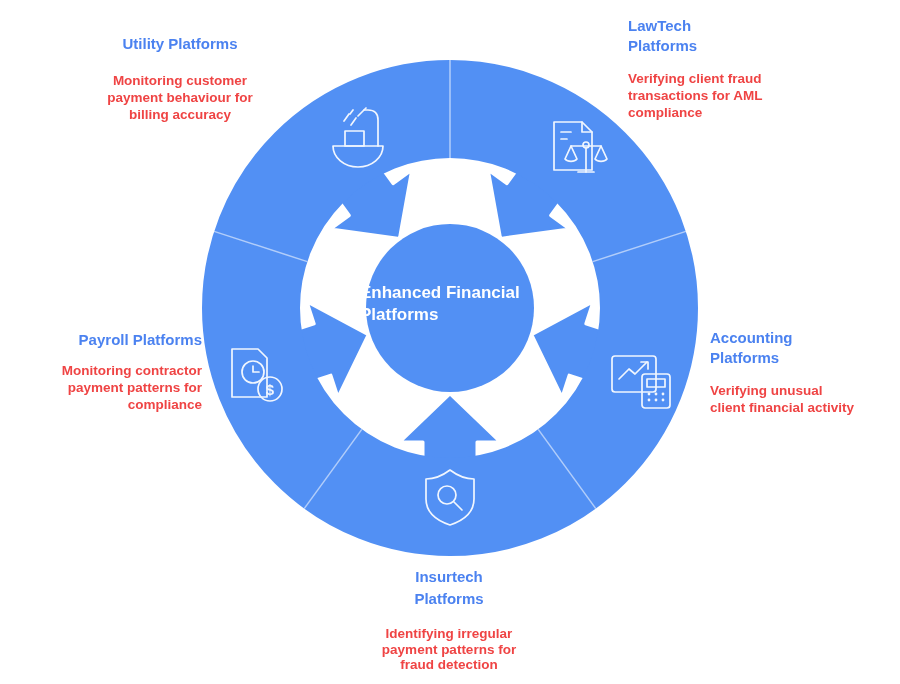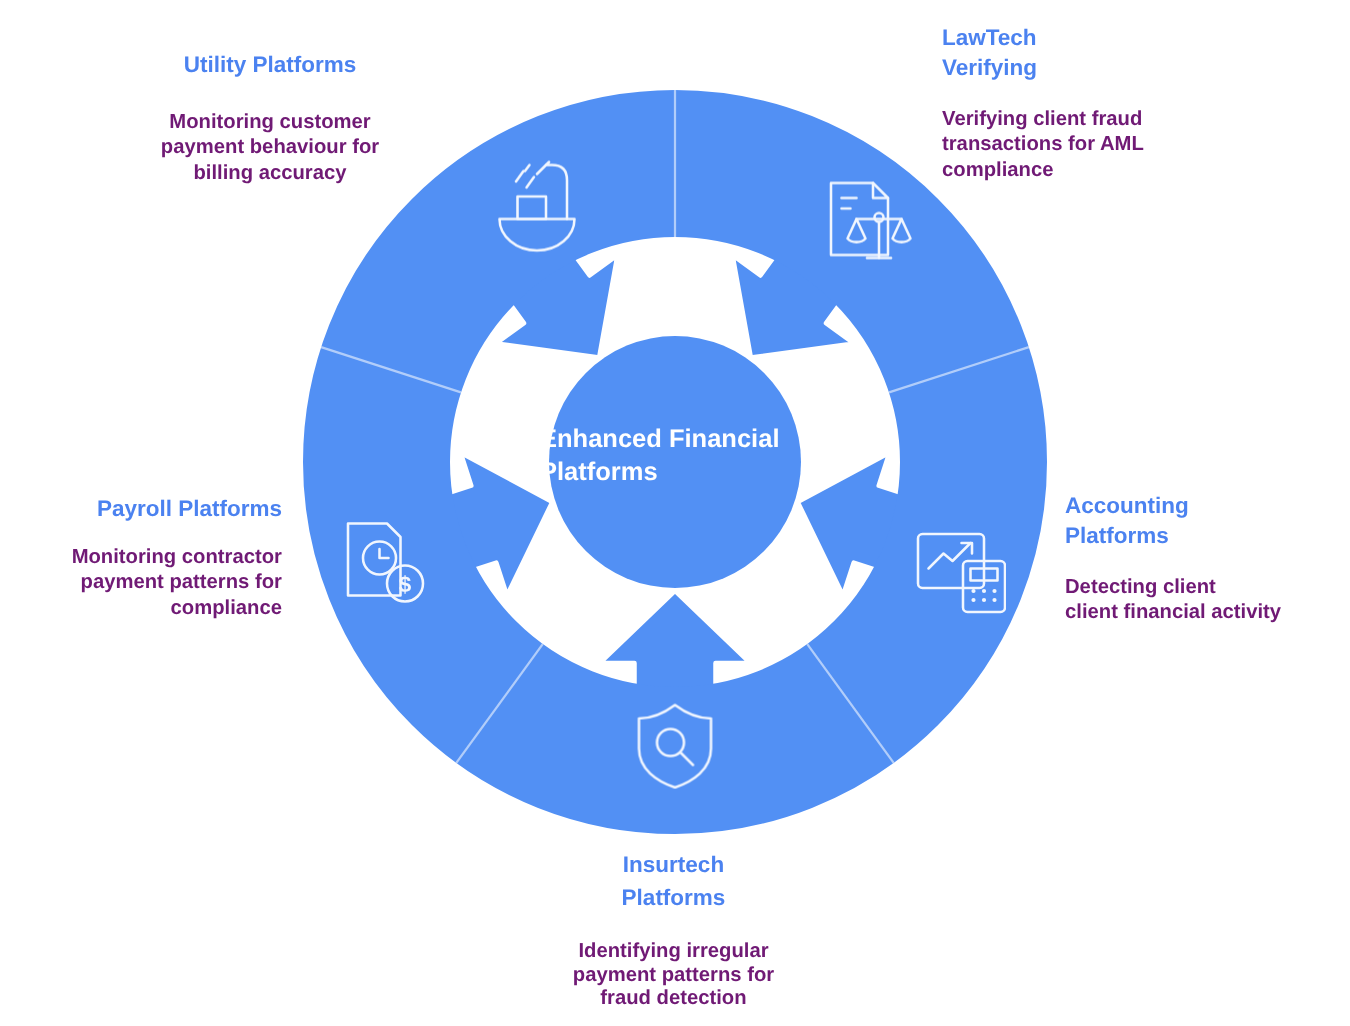--- a/index.html
+++ b/index.html
@@ -7,28 +7,28 @@
     position:relative;width:900px;height:684px;overflow:hidden;
     font-family:"Liberation Sans", sans-serif;background:#ffffff;
   }
   .stage svg{position:absolute;left:0;top:0;}
   .label-block{position:absolute;}
   .label-block .title{
     color:#4b82f0;font-size:15px;font-weight:700;line-height:20px;
     white-space:pre-line;margin:0 0 14px 0;
   }
   .label-block .desc{
-    color:#701a75;font-size:13.5px;font-weight:700;line-height:17px;
+    color:#ef4444;font-size:13.5px;font-weight:700;line-height:17px;
     white-space:pre-line;margin:0;
   }
   .block-utility{left:80px;top:34px;width:200px;text-align:center;}
   .block-utility .desc{margin-top:18px;}
   .block-lawtech{left:628px;top:16px;width:210px;text-align:left;}
   .block-accounting{left:710px;top:328px;width:190px;text-align:left;}
-  .block-payroll{left:26px;top:330px;width:162px;text-align:right;}
+  .block-payroll{left:40px;top:330px;width:162px;text-align:right;}
   .block-payroll .title{margin-bottom:12px;}
   .block-insurtech{left:349px;top:566px;width:200px;text-align:center;}
   .block-insurtech .title{line-height:22px;margin-bottom:16px;}
   .block-insurtech .desc{line-height:15.5px;}
   .center-label{
     position:absolute;left:360px;top:282px;width:180px;text-align:left;
     color:#ffffff;font-size:17px;font-weight:700;line-height:22px;
     white-space:pre-line;pointer-events:none;
   }
 </style>
@@ -121,30 +121,30 @@
 
   <div class="label-block block-utility">
     <div class="title">Utility Platforms</div>
     <div class="desc">Monitoring customer
 payment behaviour for
 billing accuracy</div>
   </div>
 
   <div class="label-block block-lawtech">
     <div class="title">LawTech
-Verifying</div>
+Platforms</div>
     <div class="desc">Verifying client fraud
 transactions for AML
 compliance</div>
   </div>
 
   <div class="label-block block-accounting">
     <div class="title">Accounting
 Platforms</div>
-    <div class="desc">Detecting client
+    <div class="desc">Verifying unusual
 client financial activity</div>
   </div>
 
   <div class="label-block block-payroll">
     <div class="title">Payroll Platforms</div>
     <div class="desc">Monitoring contractor
 payment patterns for
 compliance</div>
   </div>
 

